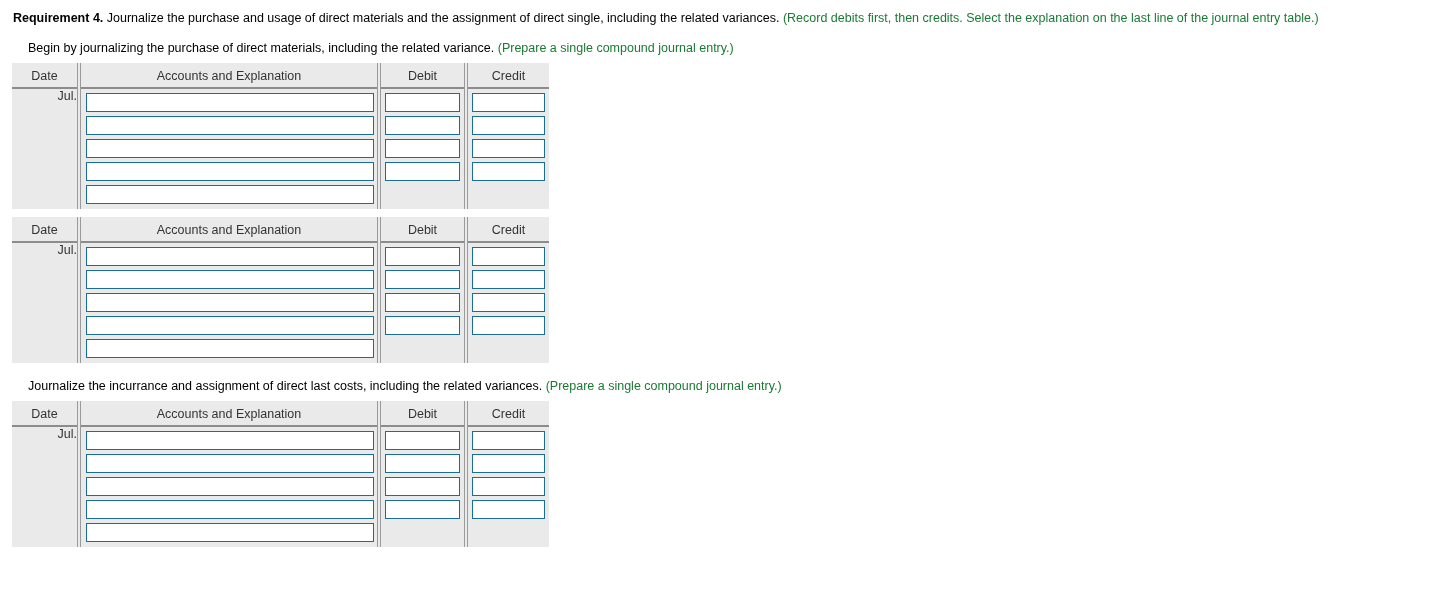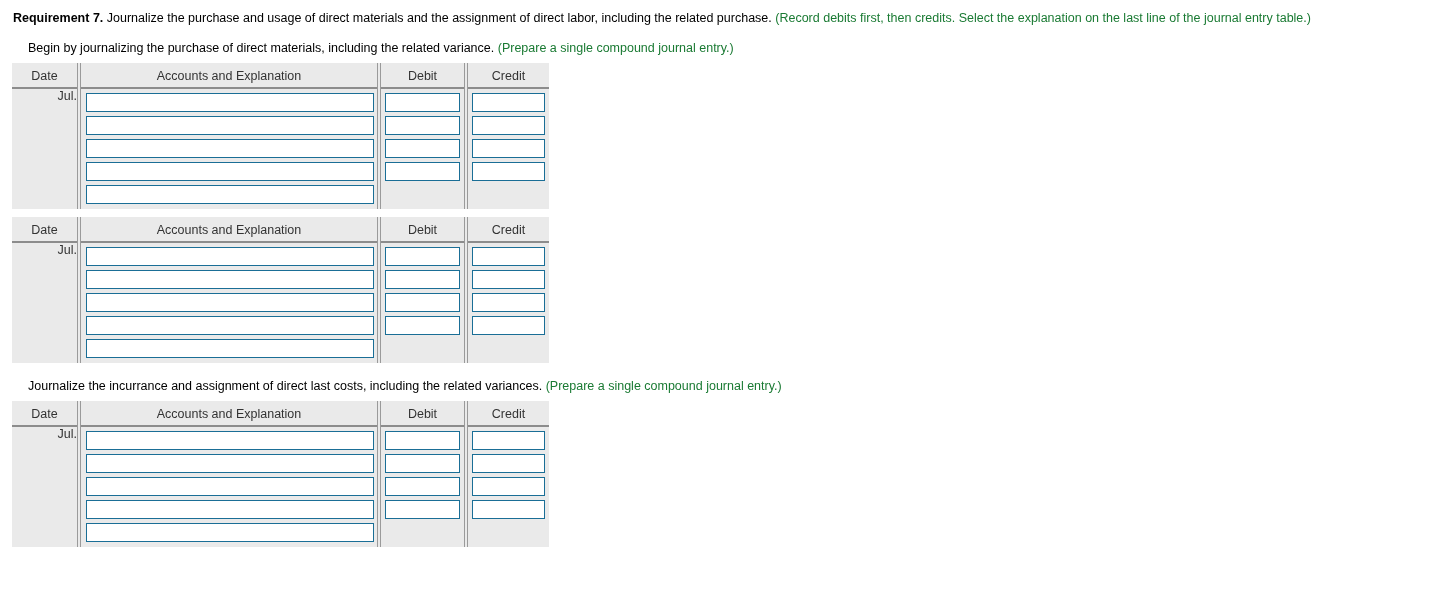--- a/index.html
+++ b/index.html
@@ -106,21 +106,21 @@
     border-radius: 0;
   }
   .tail-row td { height: 5px; }
 </style>
 </head>
 <body>
 
 <div class="page">
 
   <div class="prompt req-line">
-    <span class="bold">Requirement 7.</span><span> Journalize the purchase and usage of direct materials and the assignment of direct labor, including the related purchase. </span><span class="hint">(Record debits first, then credits. Select the explanation on the last line of the journal entry table.)</span>
+    <span class="bold">Requirement 4.</span><span> Journalize the purchase and usage of direct materials and the assignment of direct single, including the related variances. </span><span class="hint">(Record debits first, then credits. Select the explanation on the last line of the journal entry table.)</span>
   </div>
 
   <div id="sections-root">
   <div class="section">
     <div class="prompt sub-line">
       <span>Begin by journalizing the purchase of direct materials, including the related variance. </span><span class="hint">(Prepare a single compound journal entry.)</span>
     </div>
     <table class="jtable">
       <colgroup>
         <col class="c-date">

